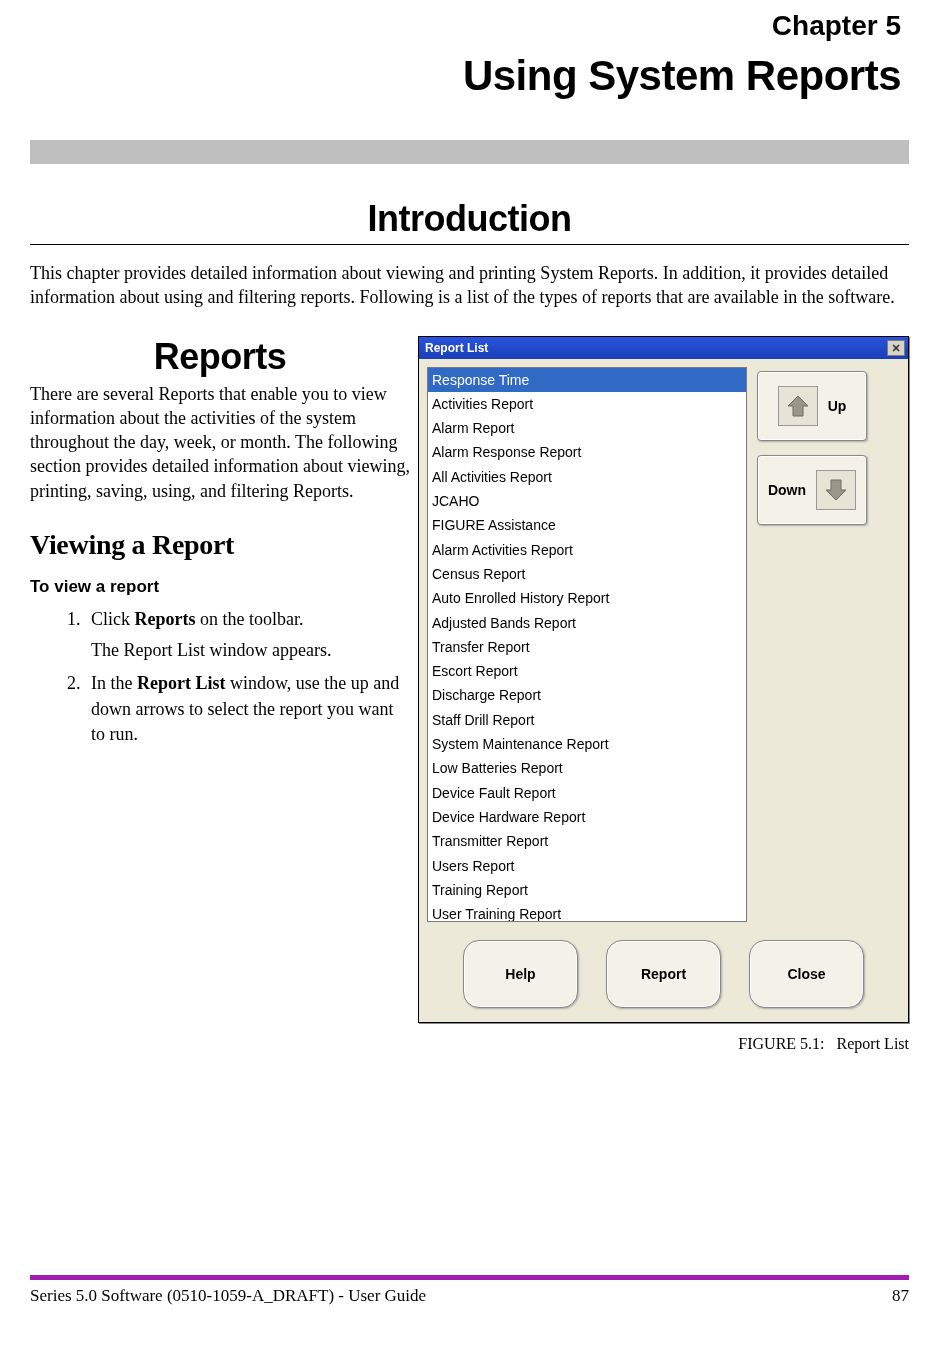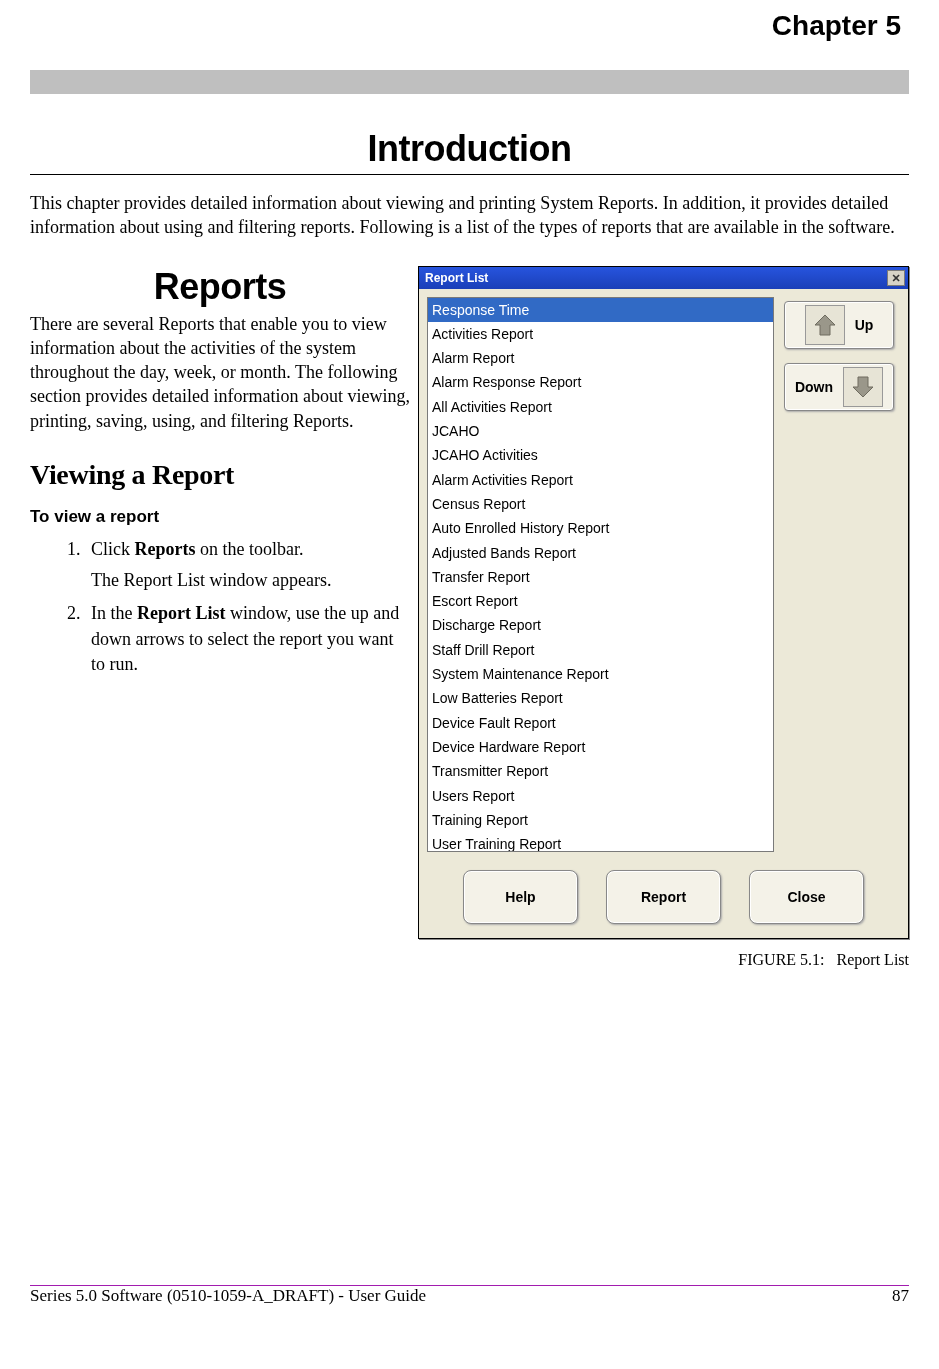--- a/index.html
+++ b/index.html
@@ -113,21 +113,21 @@
     line-height: 14px;
   }
   .dialog-body {
     padding: 8px;
     display: flex;
     gap: 10px;
   }
   .listbox {
     background: #fff;
     border: 1px solid #7a7a7a;
-    width: 347px;
+    width: 320px;
     height: 555px;
     font-size: 14px;
     color: #000;
     overflow: hidden;
   }
   .listbox .item {
     padding: 2px 4px;
     white-space: nowrap;
     line-height: 1.45;
   }
@@ -136,21 +136,21 @@
     color: #fff;
   }
   .side-btns {
     display: flex;
     flex-direction: column;
     gap: 14px;
     padding-top: 4px;
   }
   .arrowbtn {
     width: 110px;
-    height: 48px;
+    height: 70px;
     border: 1px solid #888;
     background: #f4f2e8;
     border-radius: 4px;
     display: flex;
     align-items: center;
     justify-content: center;
     gap: 10px;
     font-size: 14px;
     font-weight: 700;
     box-shadow: inset 0 0 0 1px #fff, 1px 1px 2px #aaa;
@@ -163,54 +163,56 @@
   }
   .arrowbtn .arrow svg { display:block; }
   .bottom-btns {
     display: flex;
     gap: 28px;
     justify-content: center;
     padding: 10px 10px 14px 10px;
   }
   .bbtn {
     width: 115px;
-    height: 54px;
+    height: 68px;
     border: 1px solid #888;
     background: #f4f2e8;
-    border-radius: 8px;
+    border-radius: 16px;
     display: flex;
     align-items: center;
     justify-content: center;
     font-size: 14px;
     font-weight: 700;
     box-shadow: inset 0 0 0 1px #fff, 1px 1px 2px #aaa;
   }
   .figcap {
     font-family: "Adobe Garamond Pro", Garamond, Georgia, serif;
     font-size: 16px;
     text-align: right;
     margin: 12px 0 0 0;
   }
   .footer {
-    border-top: 1px solid #a21caf;
+    border-top: 5px solid #a21caf;
+    padding-top: 6px;
     display: flex;
     justify-content: space-between;
     font-family: "Adobe Garamond Pro", Garamond, Georgia, serif;
     font-size: 17px;
     position: absolute;
     bottom: 14px;
     left: 30px;
     right: 30px;
   }
 </style>
 </head>
 <body>
 
 <div class="page">
   <div class="chapter-num">Chapter 5</div>
+  <div class="chapter-title">Using System Reports</div>
 
   <div class="gray-bar"></div>
 
   <h1 class="section">Introduction</h1>
   <div class="underline"></div>
   <p class="body">This chapter provides detailed information about viewing and printing System Reports. In addition, it provides detailed information about using and filtering reports. Following is a list of the types of reports that are available in the software.</p>
 
   <div class="two-col">
     <div class="left-col">
       <h1 class="section" style="font-size:36px;">Reports</h1>
@@ -236,21 +238,21 @@
           <span class="closebtn">✕</span>
         </div>
         <div class="dialog-body">
           <div class="listbox" id="listbox">
               <div class="item selected">Response Time</div>
               <div class="item">Activities Report</div>
               <div class="item">Alarm Report</div>
               <div class="item">Alarm Response Report</div>
               <div class="item">All Activities Report</div>
               <div class="item">JCAHO</div>
-              <div class="item">JCAHO Activities</div>
+              <div class="item">FIGURE Assistance</div>
               <div class="item">Alarm Activities Report</div>
               <div class="item">Census Report</div>
               <div class="item">Auto Enrolled History Report</div>
               <div class="item">Adjusted Bands Report</div>
               <div class="item">Transfer Report</div>
               <div class="item">Escort Report</div>
               <div class="item">Discharge Report</div>
               <div class="item">Staff Drill Report</div>
               <div class="item">System Maintenance Report</div>
               <div class="item">Low Batteries Report</div>

